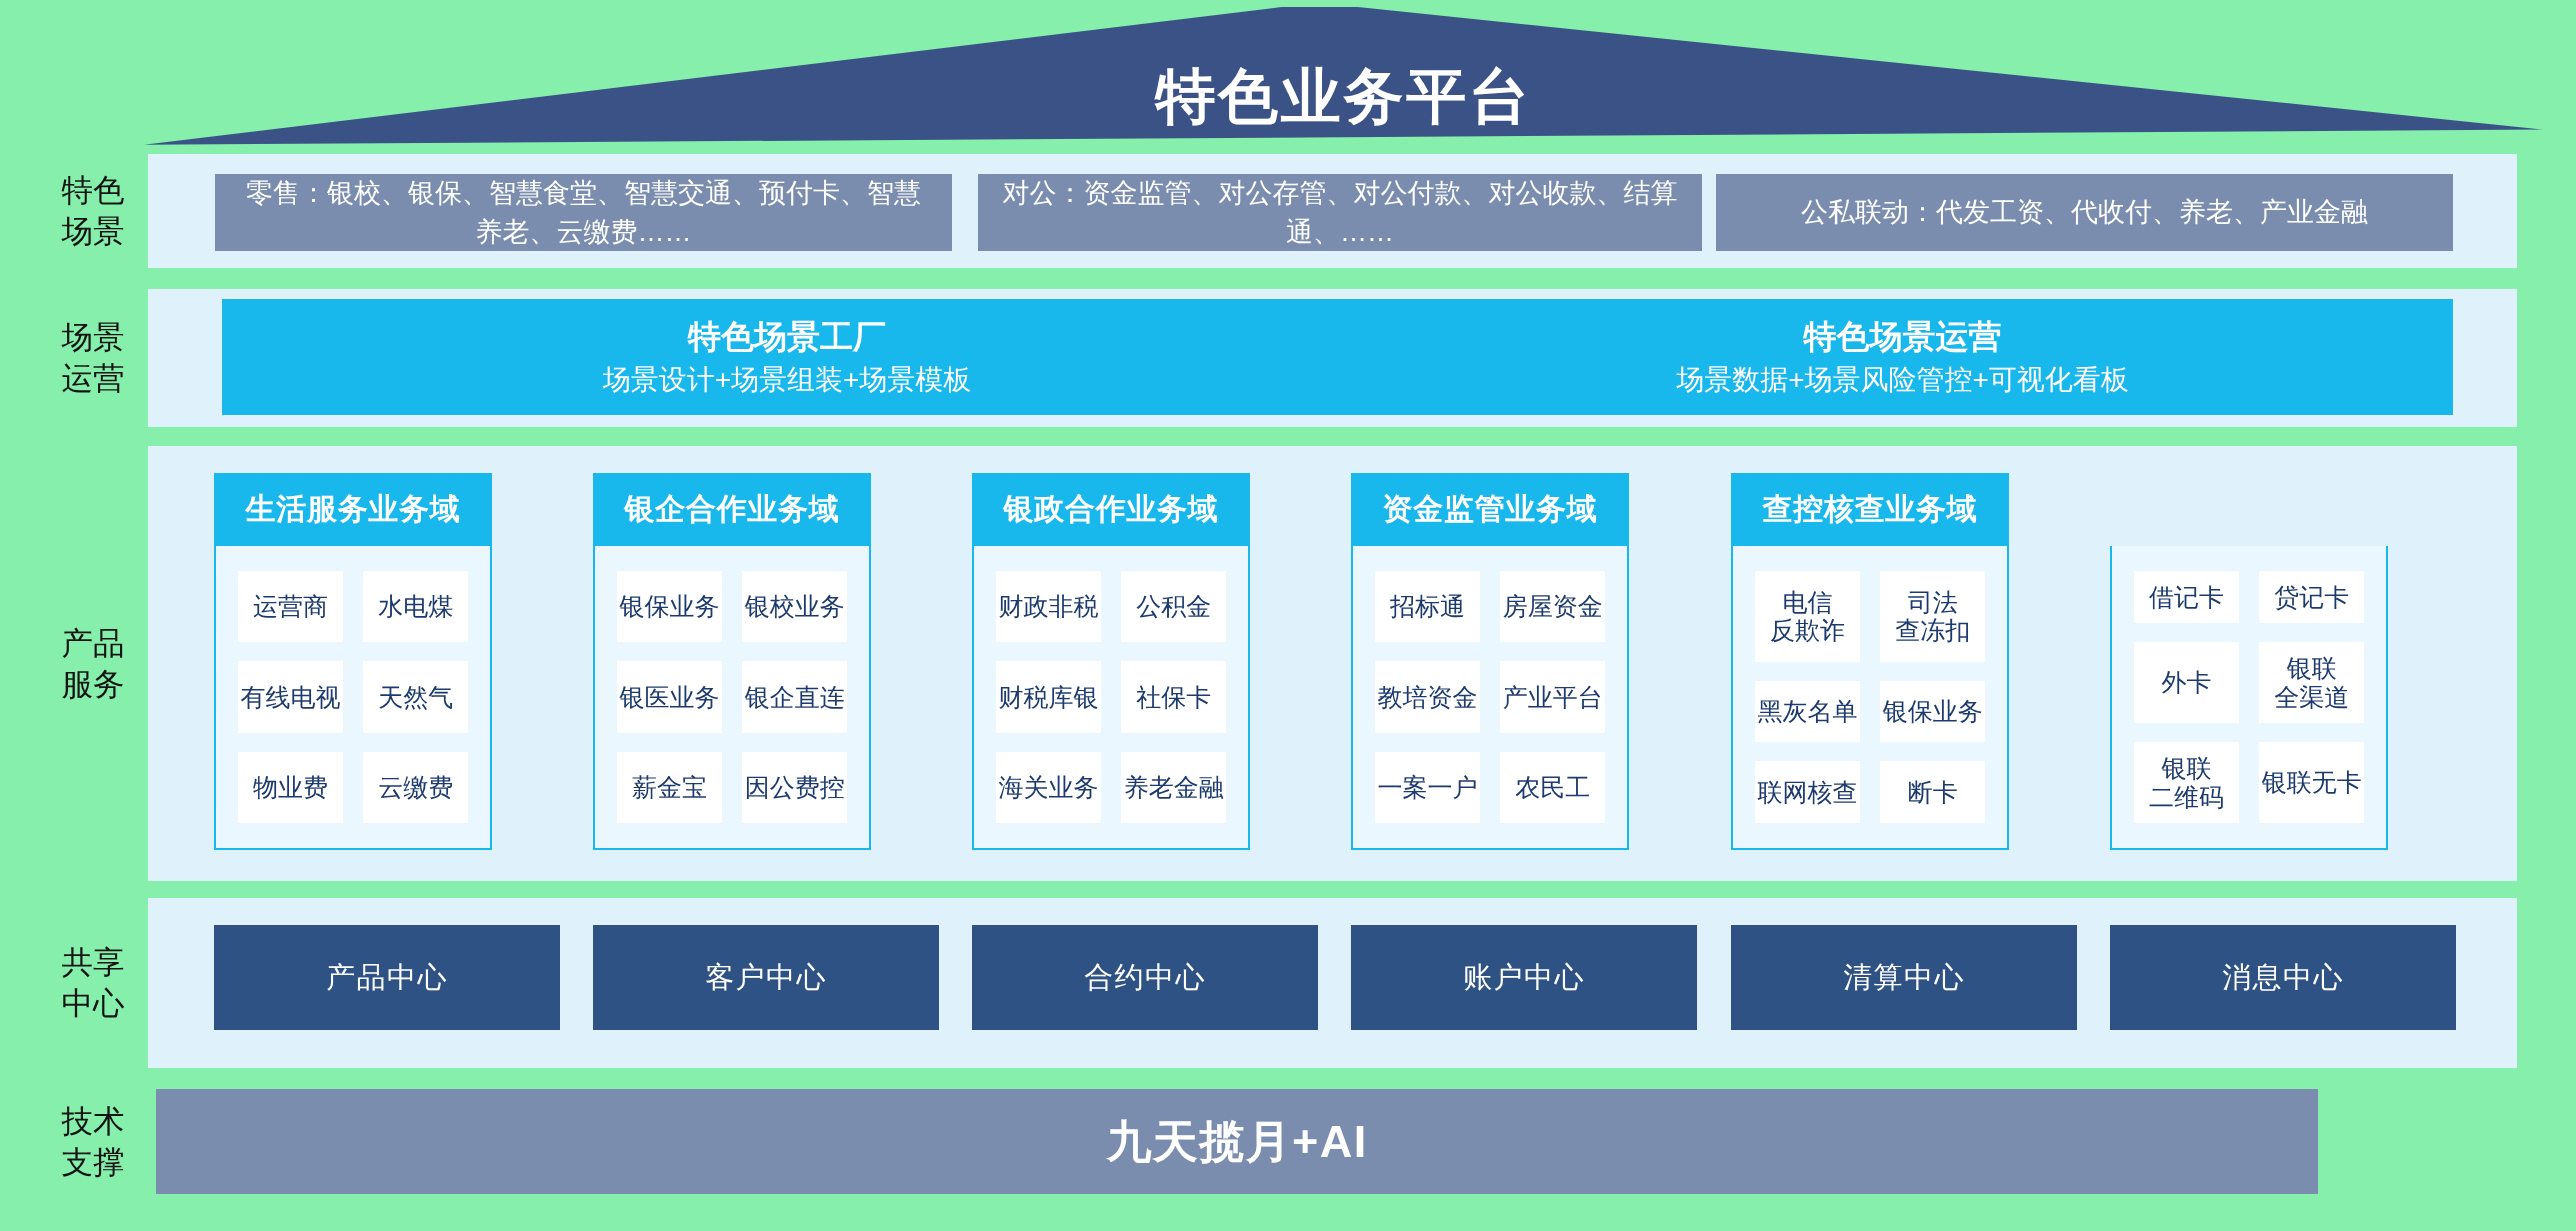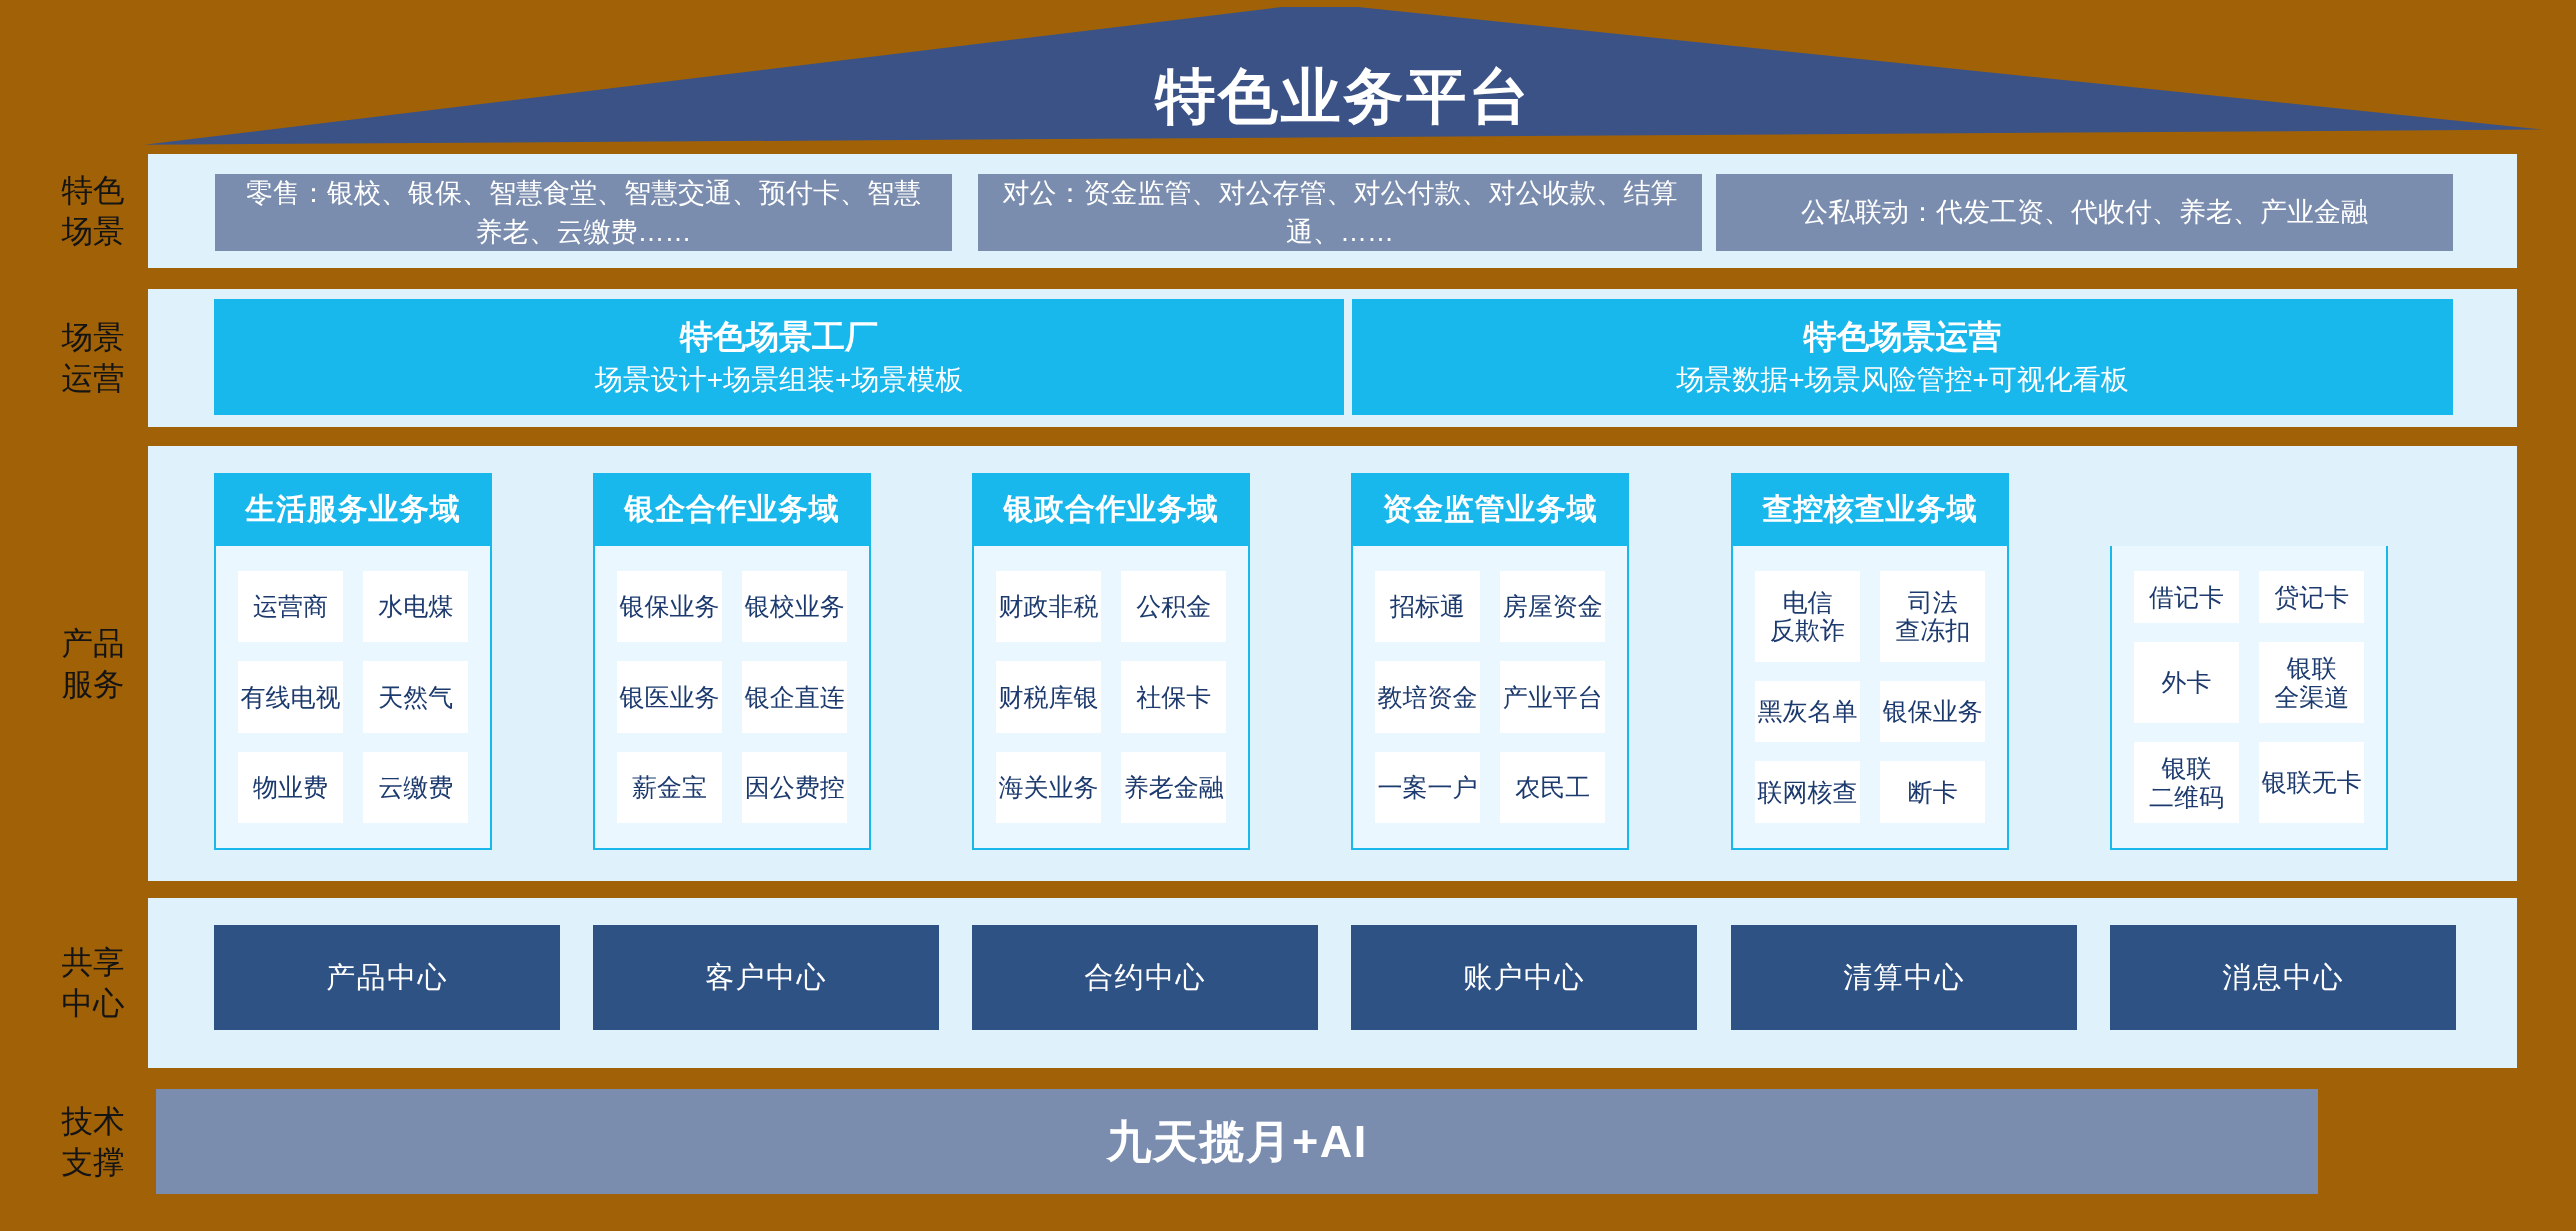--- a/index.html
+++ b/index.html
@@ -1,17 +1,17 @@
 <!DOCTYPE html>
 <html style="font-size:11px"><head>
 <meta charset="utf-8">
 <style>
   html,body{margin:0;padding:0;background:#ffffff;}
   .canvas{
-    position:relative;width:2576px;height:1232px;background:#a16207;
+    position:relative;width:2576px;height:1232px;background:#86efac;
     font-family:"Liberation Sans","DejaVu Sans",sans-serif;overflow:hidden;
   }
   
   .roof{
     position:absolute;left:144px;top:6.8px;width:2399px;height:138px;
     background:#3b5287;
     clip-path:polygon(0 100%, 47.5% 0, 50.5% 0, 100% 89%);
   }
   .roof-title{
     position:absolute;left:0;right:0;bottom:18px;text-align:center;
@@ -93,21 +93,21 @@
 
   <div class="band band-1"></div>
   <div class="band band-2"></div>
   <div class="band band-3"></div>
   <div class="band band-4"></div>
 
   <div class="scene-box" style="left:215px;width:737px">零售：银校、银保、智慧食堂、智慧交通、预付卡、智慧养老、云缴费……</div>
   <div class="scene-box" style="left:978px;width:724px">对公：资金监管、对公存管、对公付款、对公收款、结算通、……</div>
   <div class="scene-box" style="left:1716px;width:737px">公私联动：代发工资、代收付、养老、产业金融</div>
 
-  <div class="op-box" style="left:214px;width:1130px">
+  <div class="op-box" style="left:222px;width:1130px">
     <div class="op-title">特色场景工厂</div>
     <div class="op-sub">场景设计+场景组装+场景模板</div>
   </div>
   <div class="op-box" style="left:1352px;width:1101px">
     <div class="op-title">特色场景运营</div>
     <div class="op-sub">场景数据+场景风险管控+可视化看板</div>
   </div>
 
   <div class="pcol" style="left:214px">
     <div class="pcol-header">生活服务业务域</div>

